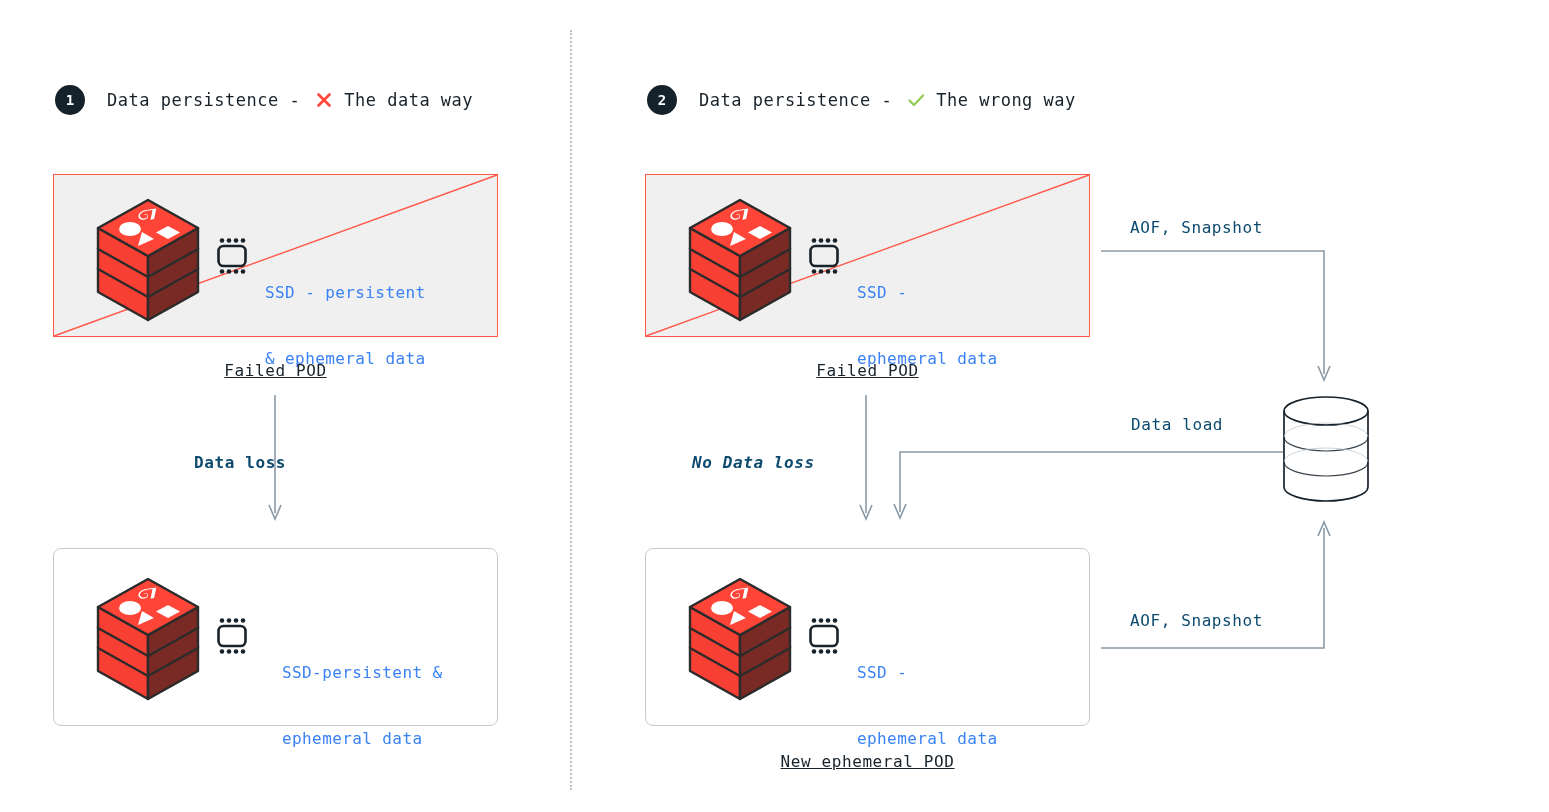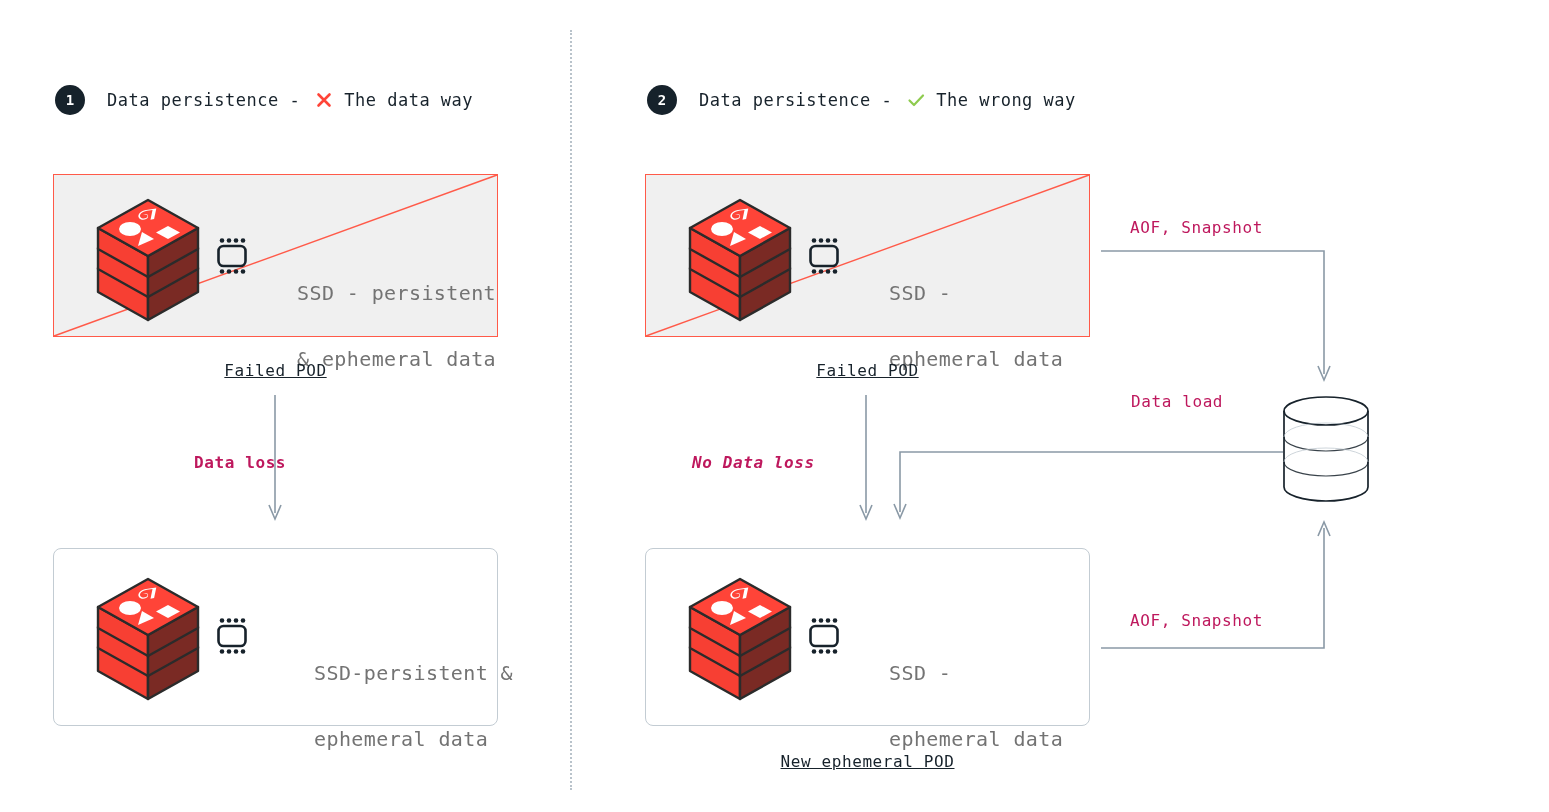--- a/index.html
+++ b/index.html
@@ -42,27 +42,27 @@
   }
   .slash{position:absolute;left:0;top:0;width:100%;height:100%;pointer-events:none;}
 
   
   .caption{
     font-size:16px;letter-spacing:0.6px;text-align:center;white-space:nowrap;
     color:#17222b;
     text-decoration:underline;
   }
   .edge-label{
-    font-size:16px;letter-spacing:0.6px;white-space:nowrap;color:#be185d;
+    font-size:16px;letter-spacing:0.6px;white-space:nowrap;color:#0c4a6e;
   }
   .edge-label.bold{font-weight:700;}
 
   
   .ssd-text{
-    font-size:20px;line-height:22px;letter-spacing:0.4px;color:#737373;white-space:pre;margin-left:32px;
+    font-size:16px;line-height:22px;letter-spacing:0.4px;color:#3b82f6;white-space:pre;
   }
 
   svg{overflow:visible;}
 </style>
 </head>
 <body>
 
 <div class="stage">
 
   <div class="abs divider"></div>
@@ -298,21 +298,21 @@
       <path d="M894 504 L900 518 L906 504"></path>
     </g>
 
     <g stroke="#8a99a6" stroke-width="1.6" fill="none">
       <path d="M1101 648 L1324 648 L1324 528"></path>
       <path d="M1318 536 L1324 522 L1330 536"></path>
     </g>
   </svg>
 
   <div class="abs edge-label" style="left:1130px;top:218px;">AOF, Snapshot</div>
-  <div class="abs edge-label" style="left:1131px;top:392px;">Data load</div>
+  <div class="abs edge-label" style="left:1131px;top:415px;">Data load</div>
   <div class="abs edge-label" style="left:1130px;top:611px;">AOF, Snapshot</div>
 
   <div class="abs" style="left:1281px;top:395px;">
     <svg width="90" height="108" viewBox="0 0 90 108">
       <g fill="none" stroke="#17222b" stroke-width="1.7">
         <ellipse cx="45" cy="16" rx="42" ry="14"></ellipse>
         <path d="M3 16 L3 92"></path>
         <path d="M87 16 L87 92"></path>
         <path d="M3 92 a42 14 0 0 0 84 0"></path>
       </g>

